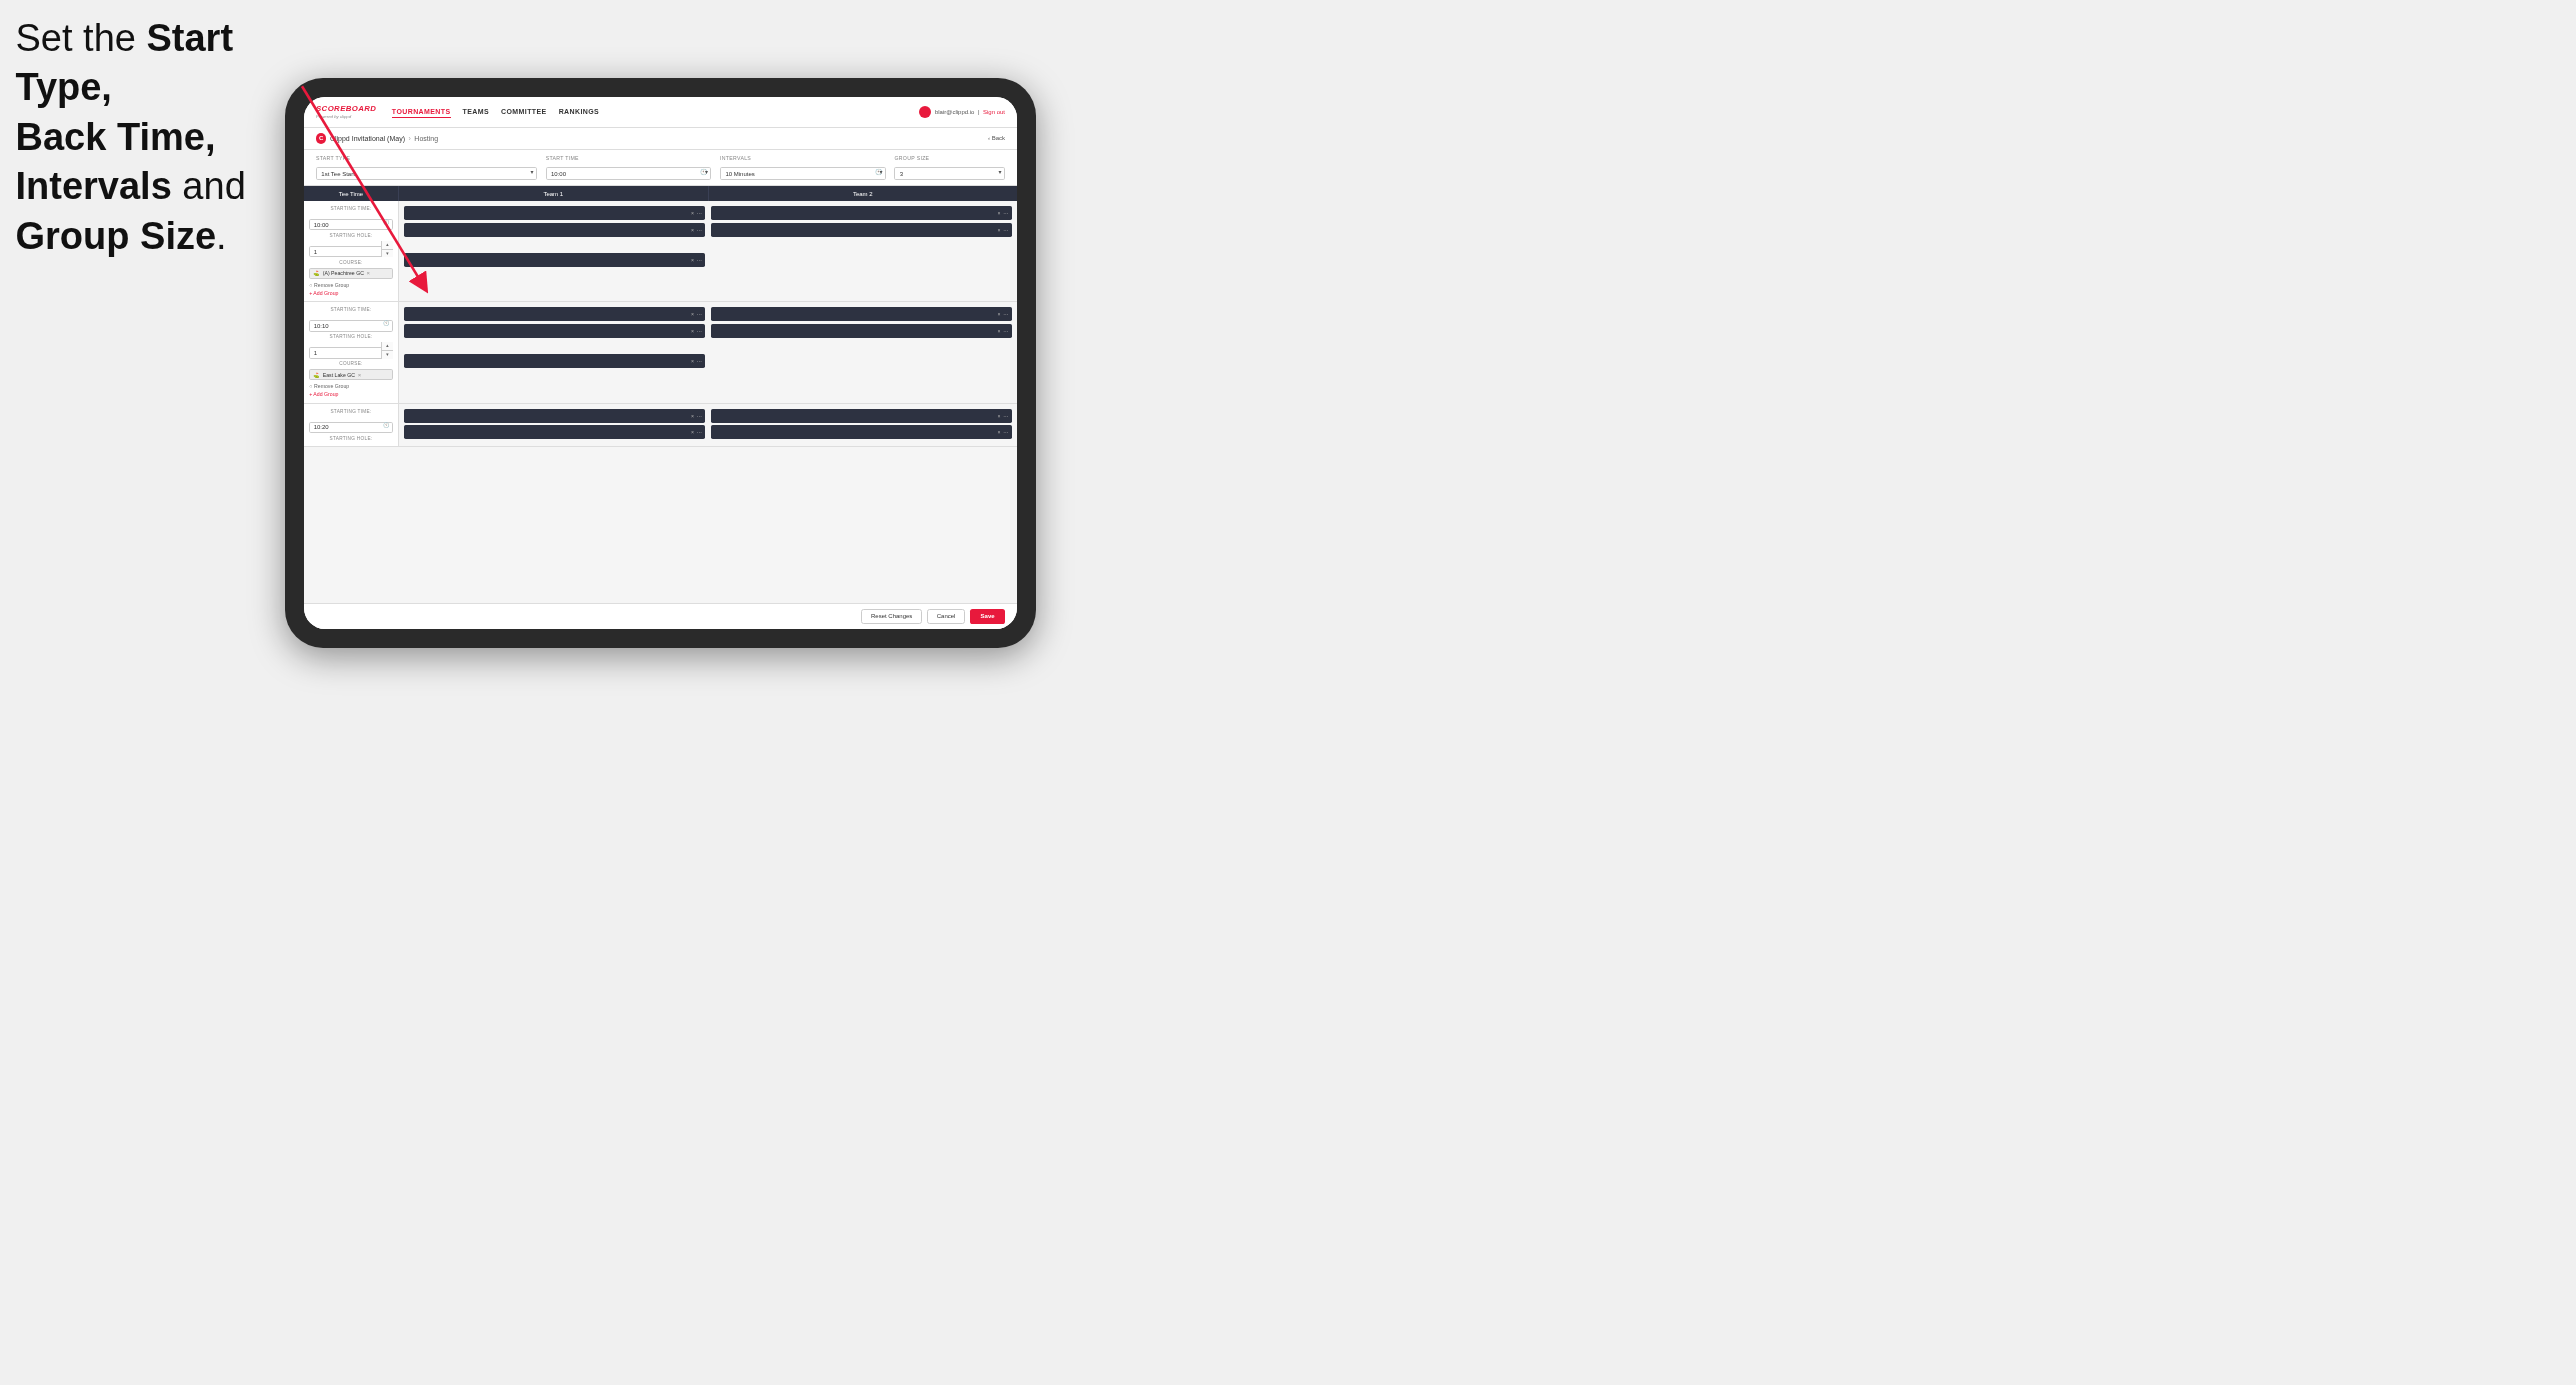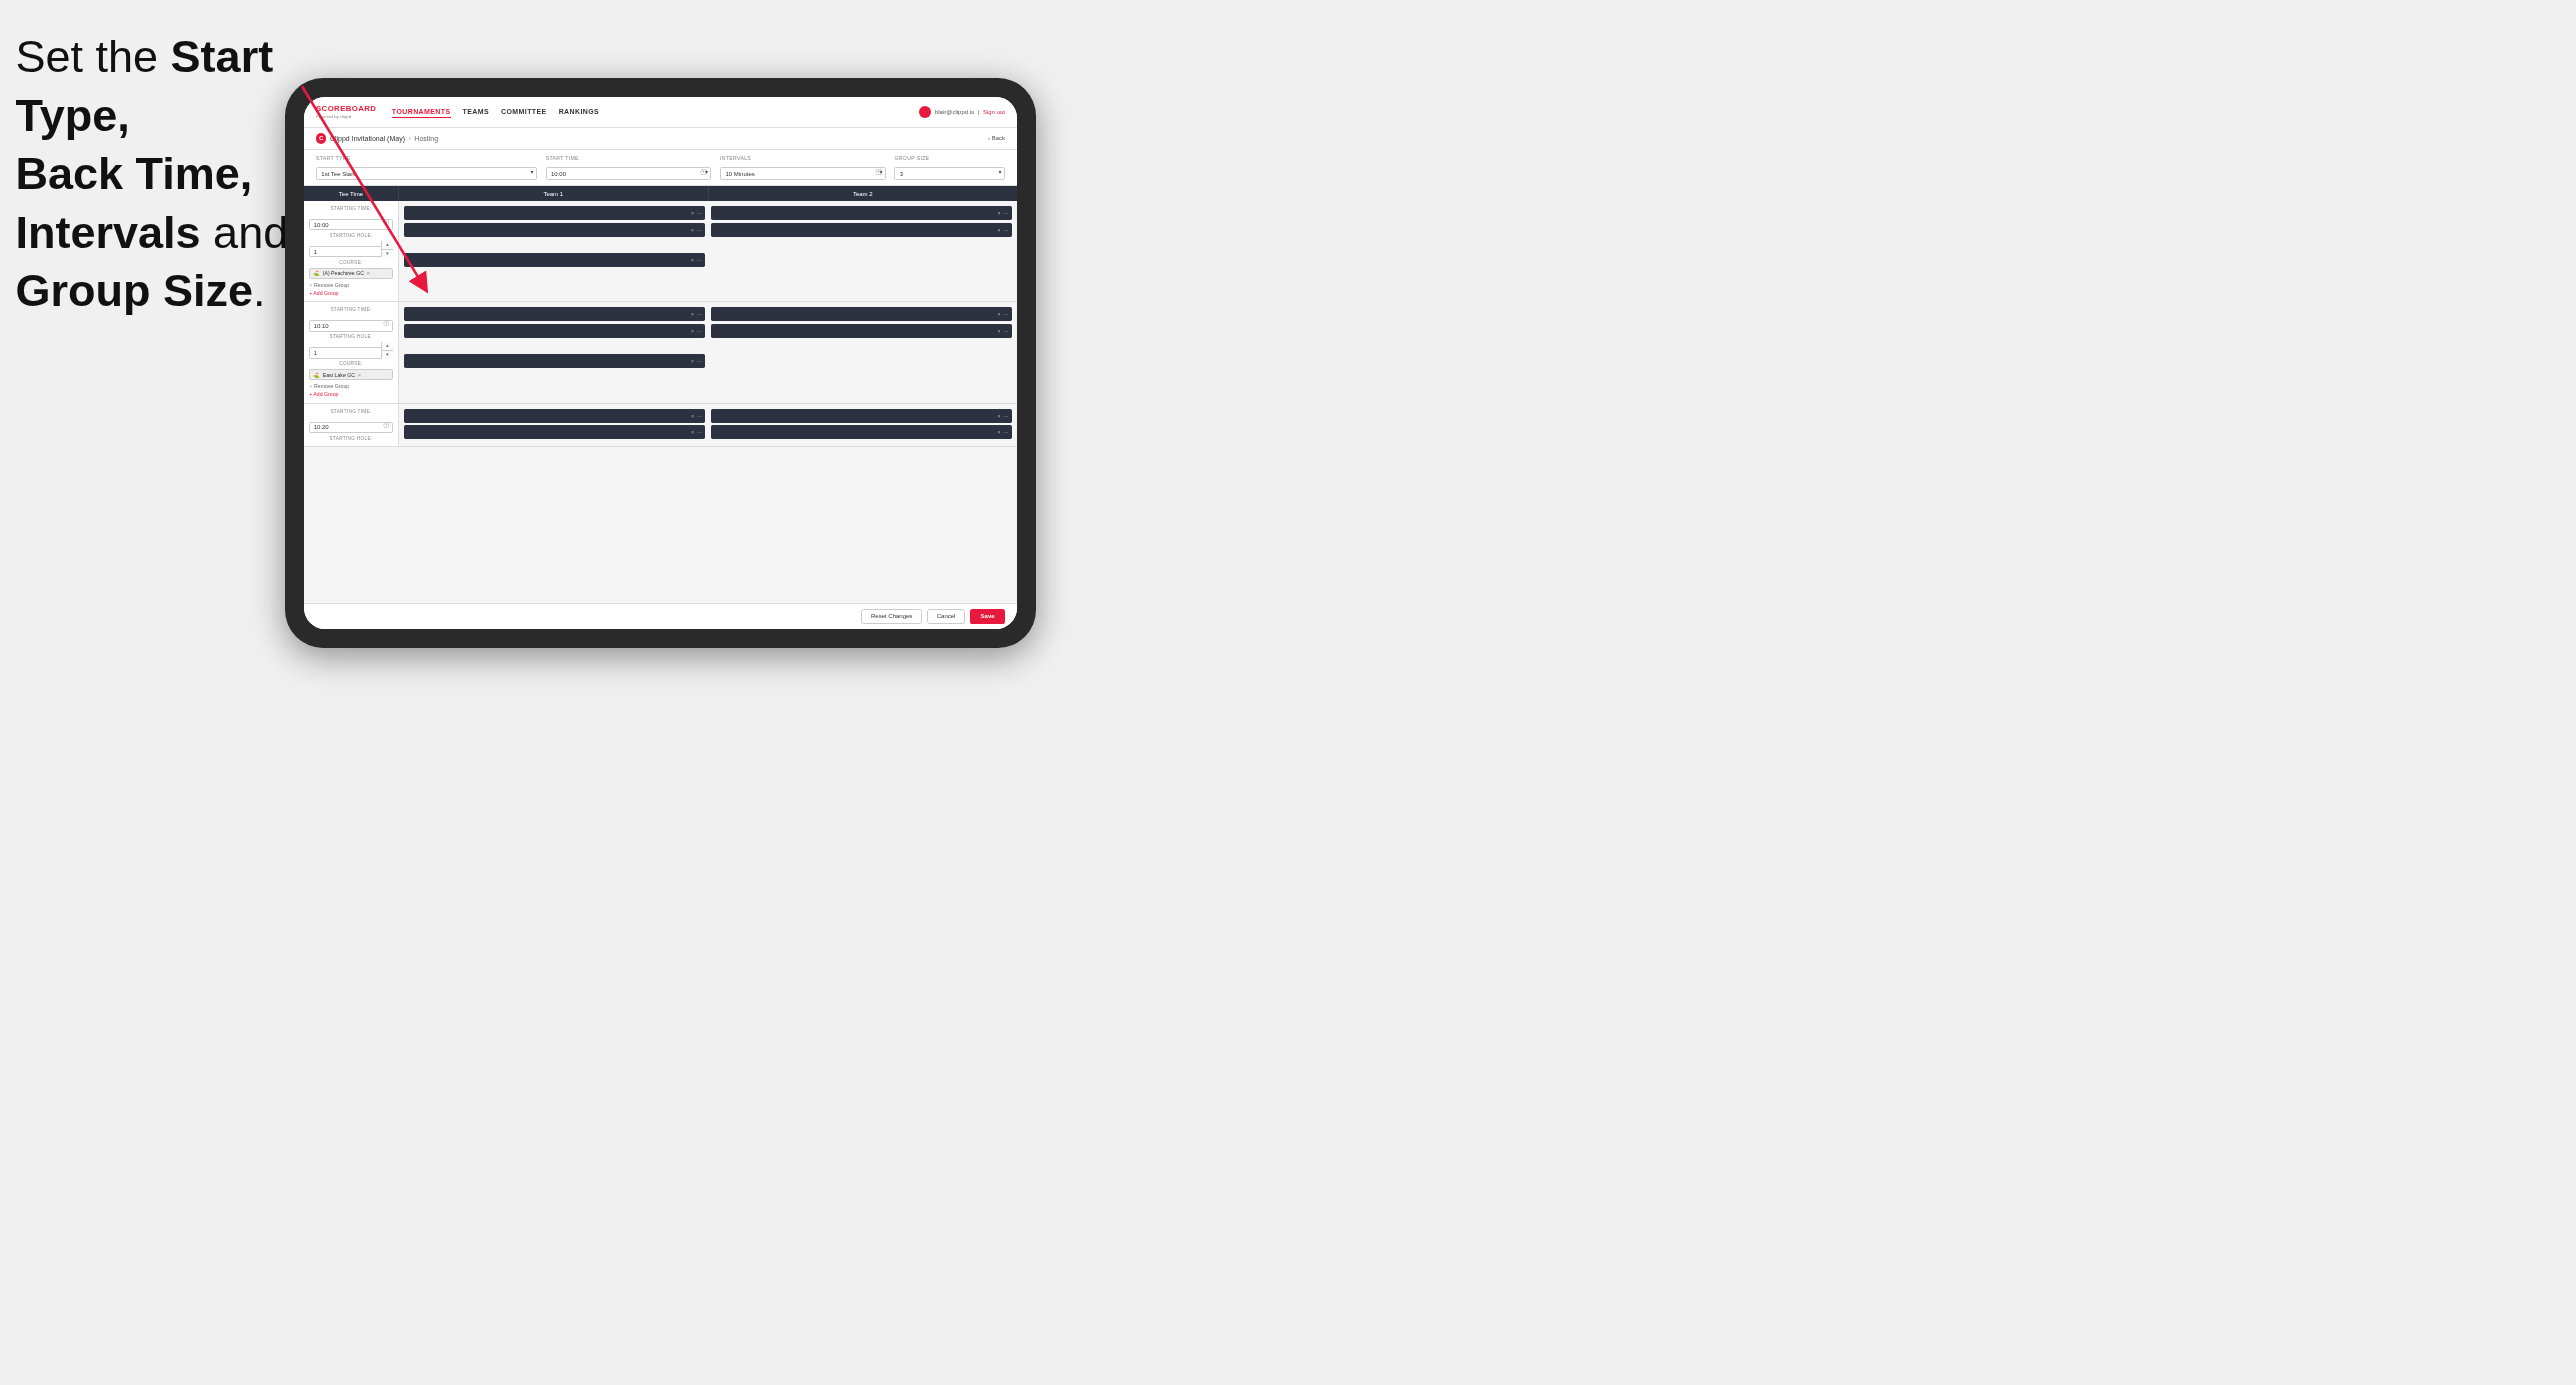--- a/index.html
+++ b/index.html
@@ -9,22 +9,22 @@
       width: 2576px;
       height: 1386px;
       position: relative;
       overflow: hidden;
     }
 
     
     .annotation-text {
       position: absolute;
       left: 15.5px;
-      top: 28px;
-      font-size: 45px;
+      top: 14px;
+      font-size: 38px;
       line-height: 1.3;
       color: #111;
       width: 276px;
     }
     .annotation-text strong {
       font-weight: 900;
     }
 
     
     .tablet-frame {
@@ -55,20 +55,21 @@
       padding: 0 12px;
       display: flex;
       align-items: center;
       height: 31px;
       flex-shrink: 0;
     }
     .logo-area {
       display: flex;
       align-items: flex-end;
       margin-right: 15.5px;
+      font-style: italic;
     }
     .logo-text {
       font-size: 7.8px;
       font-weight: 900;
       color: #e8193c;
       letter-spacing: 0.4px;
       line-height: 1.1;
     }
     .logo-sub {
       font-size: 4.3px;

